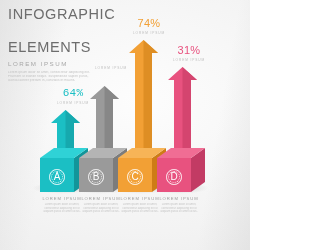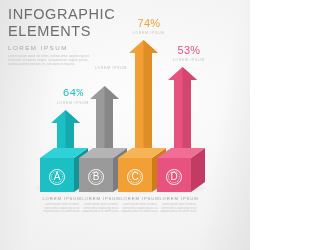--- a/index.html
+++ b/index.html
@@ -20,21 +20,21 @@
                rgba(255,255,255,0) 74%, rgba(205,205,205,.55) 100%);
     pointer-events:none;
   }
 
   
   #header{position:absolute;left:8px;top:7px;width:120px;}
   .h-title{
     font-size:14.5px;line-height:14.5px;letter-spacing:.6px;
     color:#6d6d6d;font-weight:400;white-space:nowrap;
   }
-  .h-title.l2{margin-top:2px;}
+  .h-title.l2{margin-top:18px;}
   .h-sub{
     margin-top:6px;font-size:6.2px;letter-spacing:1.5px;color:#a8a8a8;
     white-space:nowrap;
   }
   .h-body{margin-top:4px;}
   .h-body .ln{
     font-size:3.1px;line-height:3.9px;color:#c2c2c2;letter-spacing:.12px;
     white-space:nowrap;overflow:hidden;
   }
 
@@ -102,21 +102,21 @@
     <div class="cap">LOREM IPSUM</div>
   </div>
   <div class="pct" style="left:88px;top:64px;">
     <div class="cap">LOREM IPSUM</div>
   </div>
   <div class="pct" style="left:126px;top:18px;">
     <div class="num" style="color:#F2A035;">74%</div>
     <div class="cap">LOREM IPSUM</div>
   </div>
   <div class="pct" style="left:166px;top:45px;">
-    <div class="num" style="color:#E8527F;">53%</div>
+    <div class="num" style="color:#E8527F;">31%</div>
     <div class="cap">LOREM IPSUM</div>
   </div>
 
   <div class="col" style="left:57px;top:110px;width:17px;height:62px;">
     <svg width="29" height="62" viewBox="0 0 29 62" style="position:absolute;left:-6px;top:0;">
       <polygon points="14.5,0 29,13 23,13 23,62 6,62 6,13 0,13" fill="#1BBFC4"></polygon>
       <polygon points="14.5,0 29,13 23,13 23,62 14.5,62" fill="#16A9AE"></polygon>
     </svg>
   </div>
 

